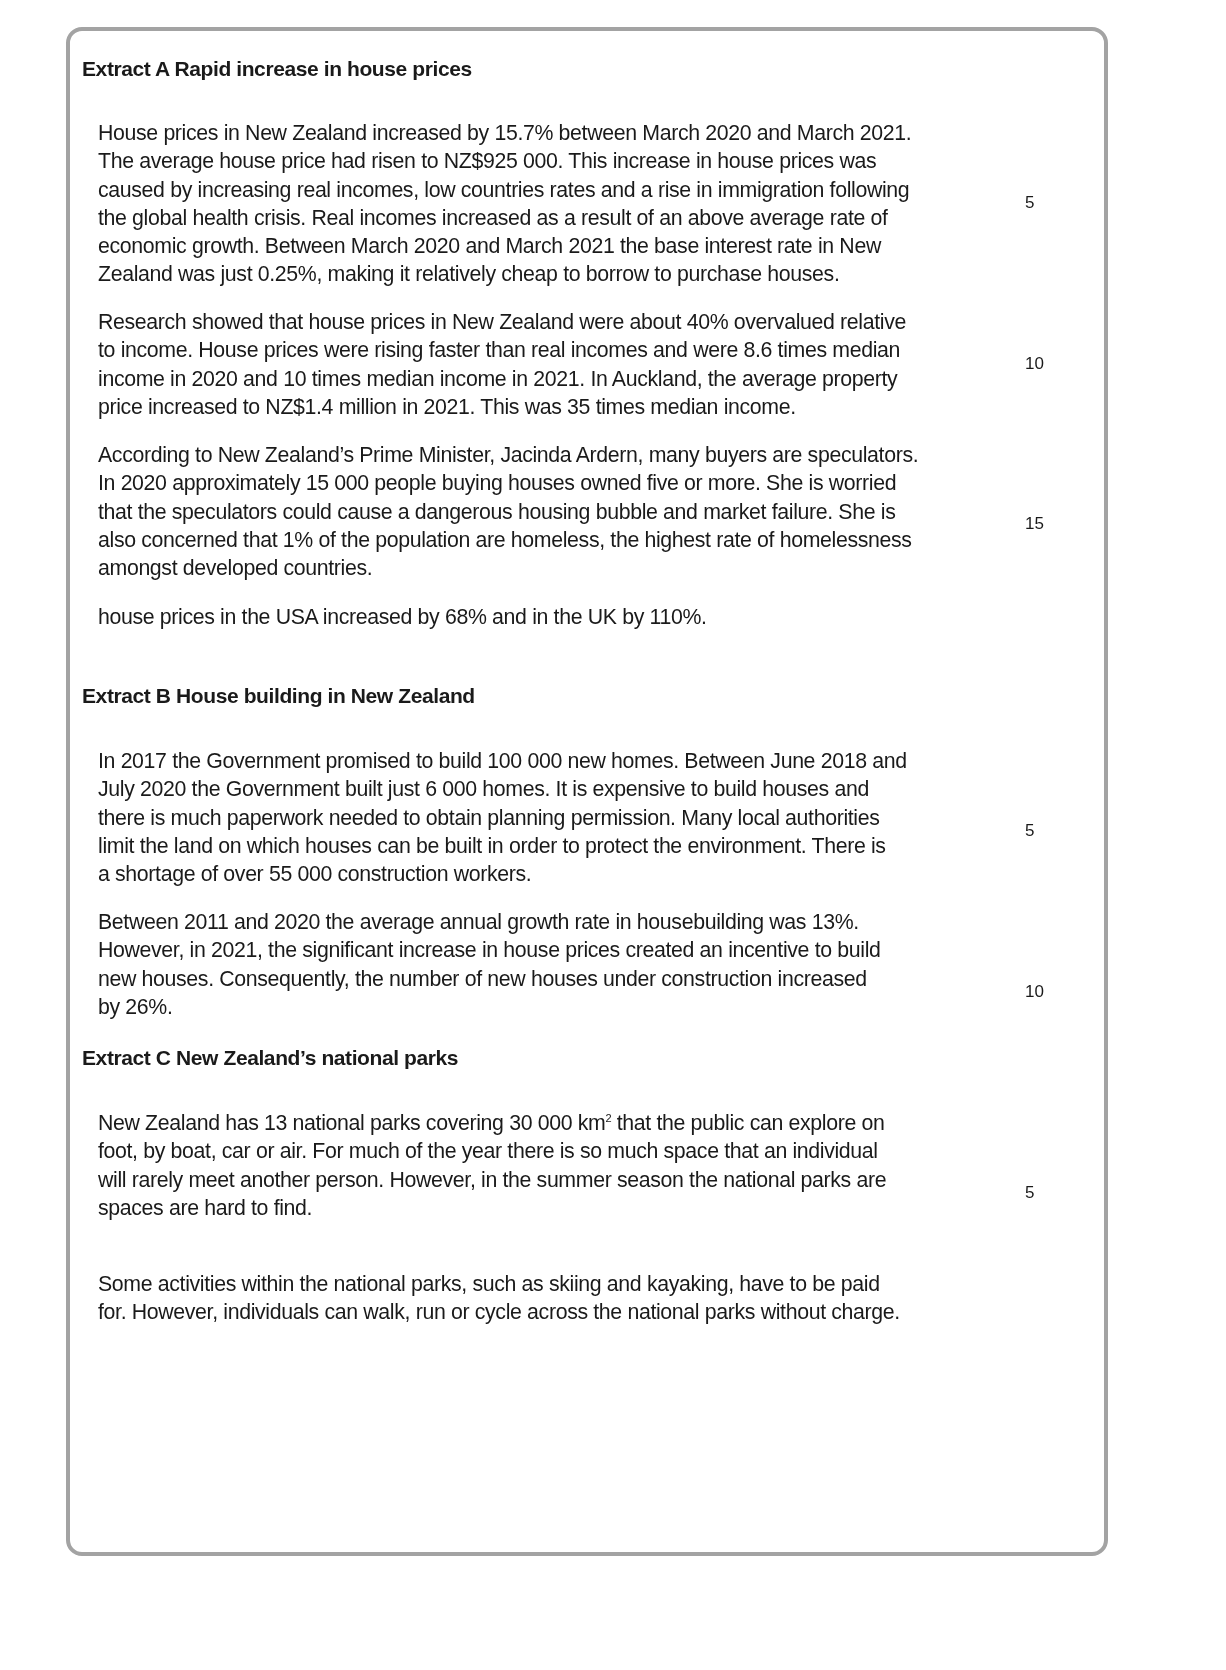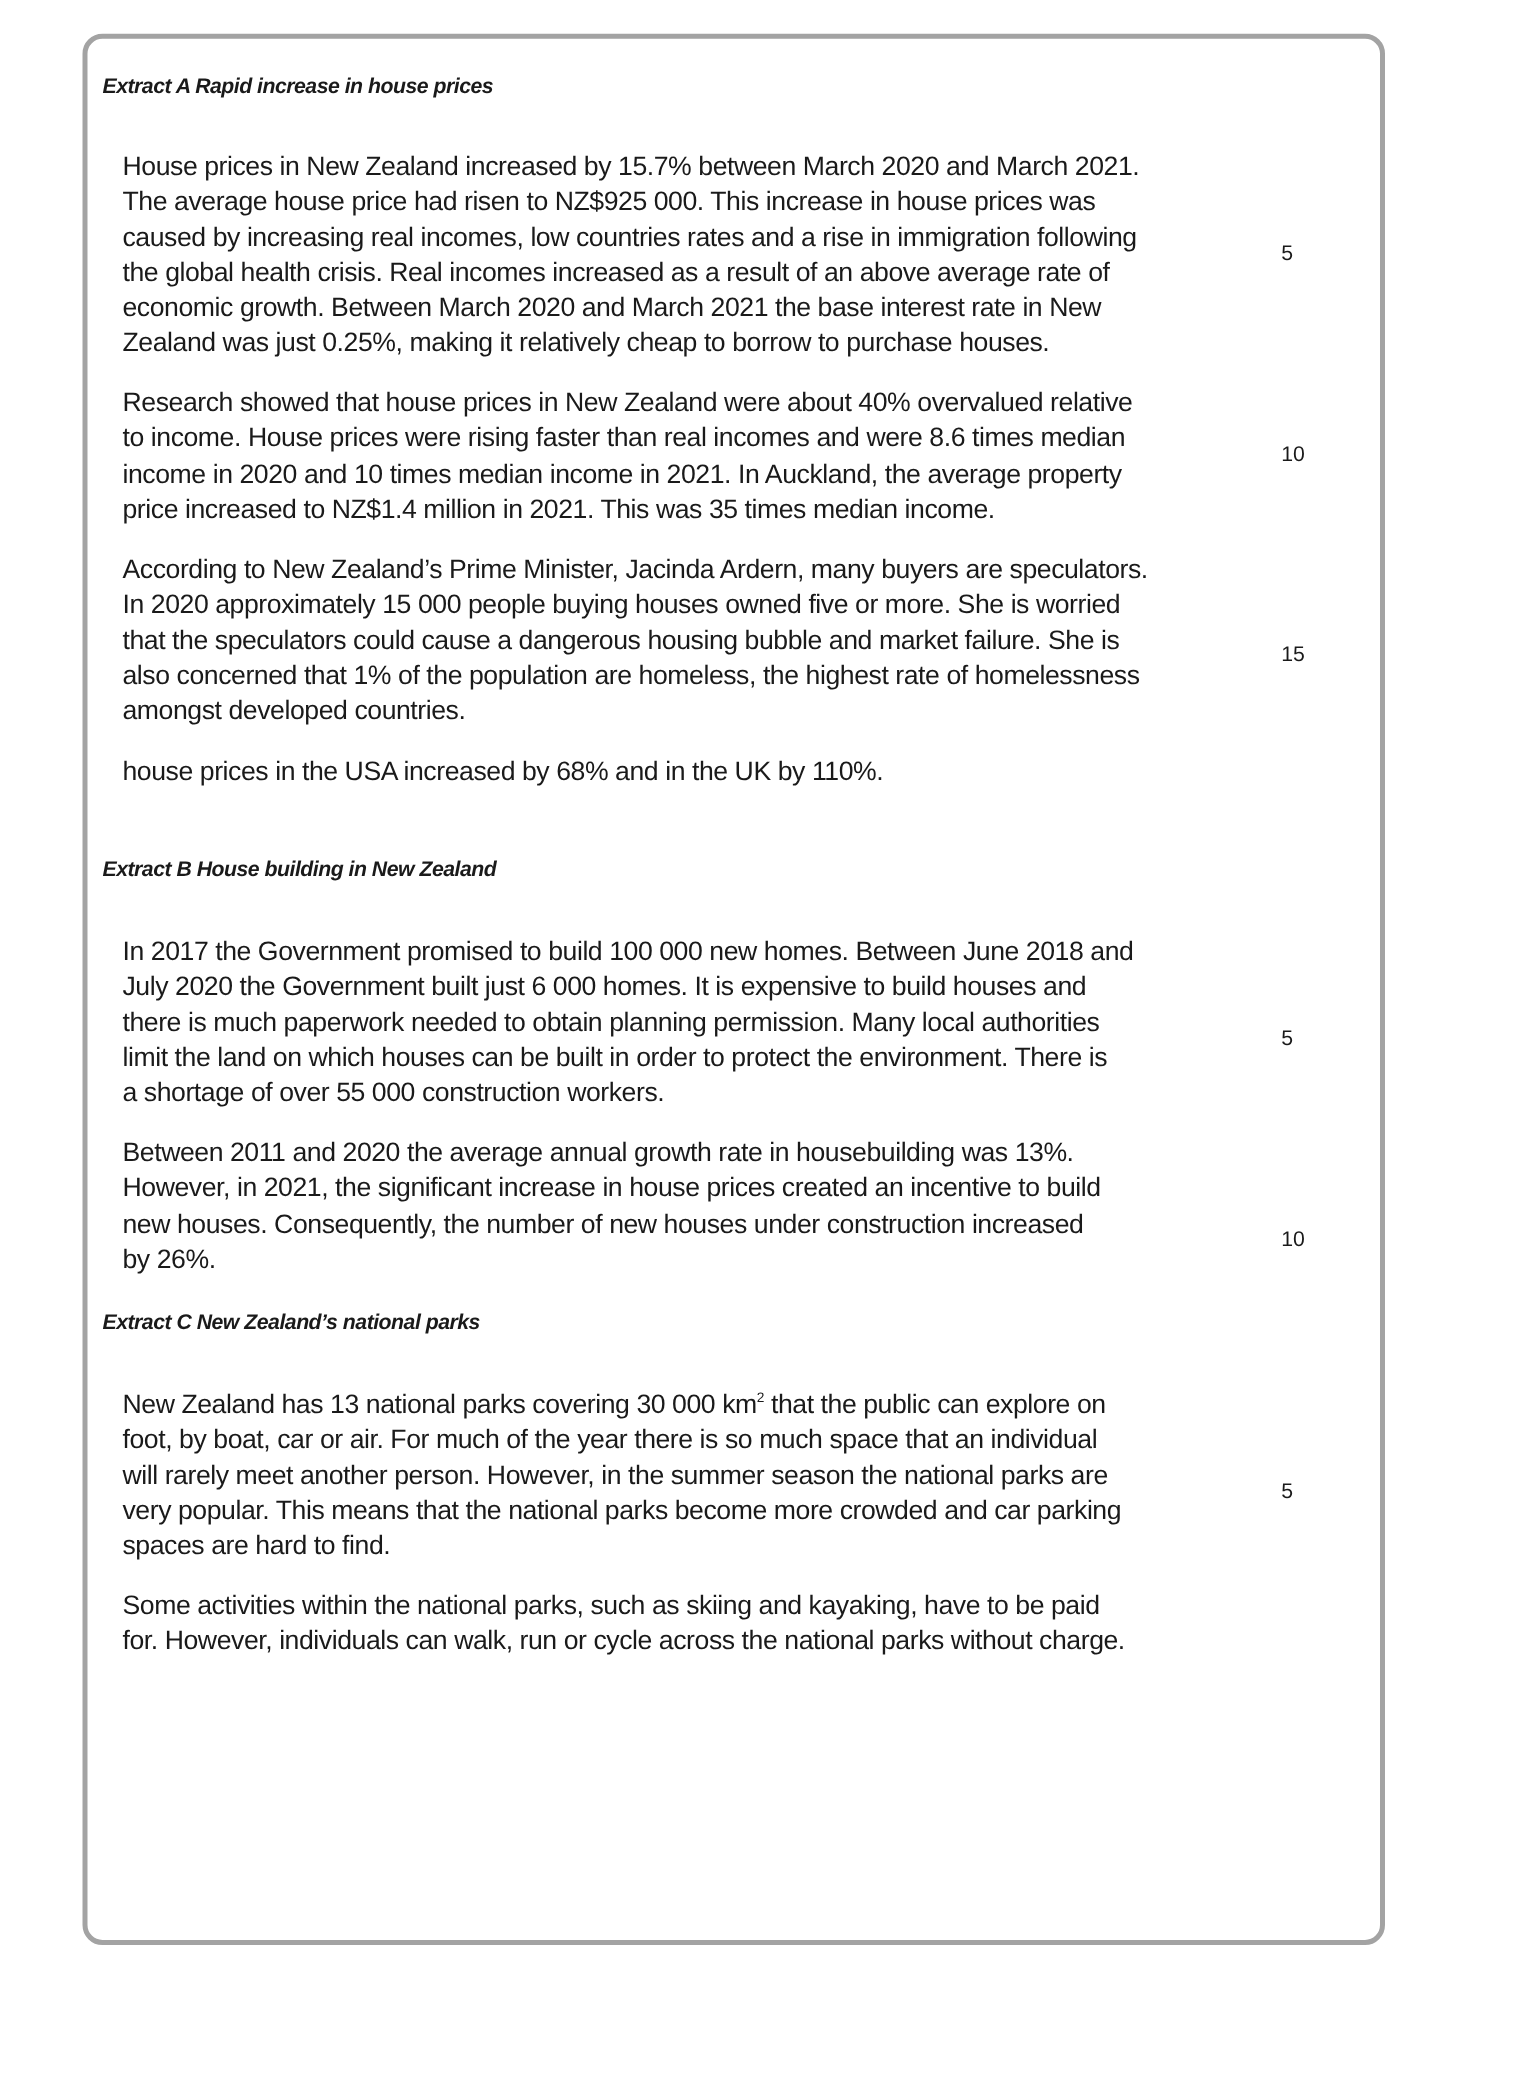--- a/index.html
+++ b/index.html
@@ -1,21 +1,21 @@
 <!DOCTYPE html>
 <html><head>
   <meta charset="utf-8">
   <style>
     html, body { margin: 0; padding: 0; background: #ffffff; }
     body { width: 1226px; height: 1670px; position: relative; overflow: hidden;
            font-family: "Liberation Sans", "DejaVu Sans", sans-serif; color: #1a1a1a; }
     .box { position: absolute; left: 66px; top: 27px; width: 1034px; height: 1521px;
            border: 4px solid #a3a3a3; border-radius: 16px; background: #fff; }
     .content { position: absolute; left: 82px; top: 52px; width: 900px; }
-    .heading { font-weight: bold; font-size: 17px; letter-spacing: -0.4px; margin: 0; line-height: 28px; font-style: italic; }
+    .heading { font-weight: bold; font-size: 21px; letter-spacing: -0.4px; margin: 0; line-height: 28px; }
     .para { font-size: 21.3px; line-height: 28.3px; letter-spacing: -0.35px; margin: 16px; white-space: nowrap; }
     .line { display: block; }
     .linenum { position: absolute; left: 1025px; font-size: 17px; color: #1a1a1a; }
     sup { font-size: 11px; line-height: 0; }
   </style>
 </head>
 <body>
 
 <div class="box"></div>
 
@@ -82,21 +82,20 @@
 <span class="linenum" style="top:982px">10</span>
 
 <div class="content" style="top:1044px">
   <h2 class="heading">Extract C New Zealand’s national parks</h2>
 </div>
 <div class="content" style="top:1093px">
   <p class="para">
     <span class="line"><span>New Zealand has 13 national parks covering 30 000 km</span><sup>2</sup><span> that the public can explore on</span></span>
     <span class="line">foot, by boat, car or air. For much of the year there is so much space that an individual</span>
     <span class="line">will rarely meet another person. However, in the summer season the national parks are</span>
-    <span class="line">very popular. This means that the national parks become more crowded and car parking</span>
     <span class="line">spaces are hard to find.</span>
   </p>
 </div>
 <div class="content" style="top:1254px">
   <p class="para">
     <span class="line">Some activities within the national parks, such as skiing and kayaking, have to be paid</span>
     <span class="line">for. However, individuals can walk, run or cycle across the national parks without charge.</span>
   </p>
 </div>
 <span class="linenum" style="top:1183px">5</span>

